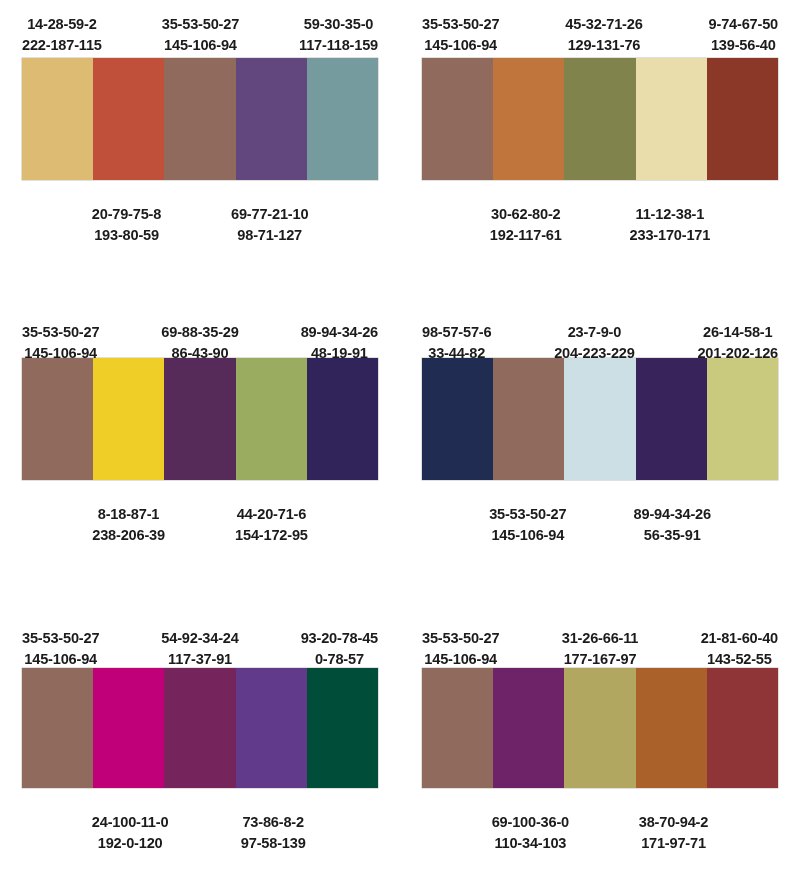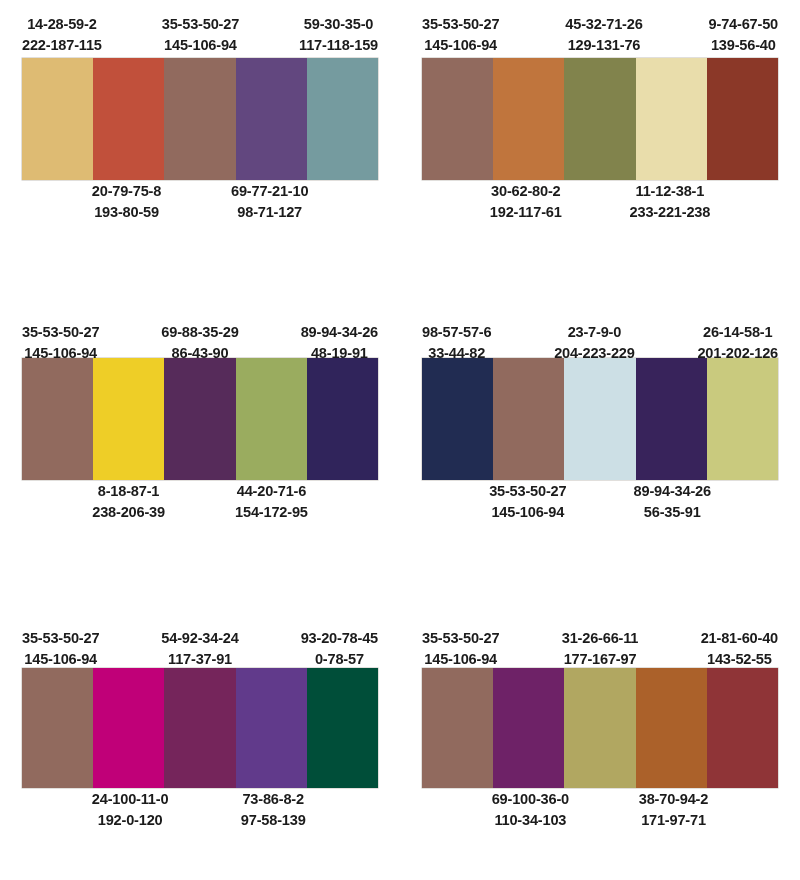--- a/index.html
+++ b/index.html
@@ -57,21 +57,21 @@
   .label-rgb {
     display: block;
   }
 
   .labels-top {
     padding-top: 14px;
     height: 58px;
   }
 
   .labels-bottom {
-    padding-top: 1px;
+    padding-top: 24px;
   }
 
   
   .swatch-bar {
     display: grid;
     grid-template-columns: repeat(5, 1fr);
     width: 100%;
     height: 122px;
     box-shadow: 0 0 0 0.5px rgba(120, 110, 100, 0.45);
   }
@@ -154,21 +154,21 @@
       </div>
       <div class="label-row labels-bottom">
         <div class="label-cell empty"></div>
         <div class="label-cell">
           <span class="label-cmyk">30-62-80-2</span>
           <span class="label-rgb">192-117-61</span>
         </div>
         <div class="label-cell empty"></div>
         <div class="label-cell">
           <span class="label-cmyk">11-12-38-1</span>
-          <span class="label-rgb">233-221-238</span>
+          <span class="label-rgb">233-170-171</span>
         </div>
         <div class="label-cell empty"></div>
       </div>
     </div>
     <div class="palette-group row-2">
       <div class="label-row labels-top">
         <div class="label-cell">
           <span class="label-cmyk">35-53-50-27</span>
           <span class="label-rgb">145-106-94</span>
         </div>

